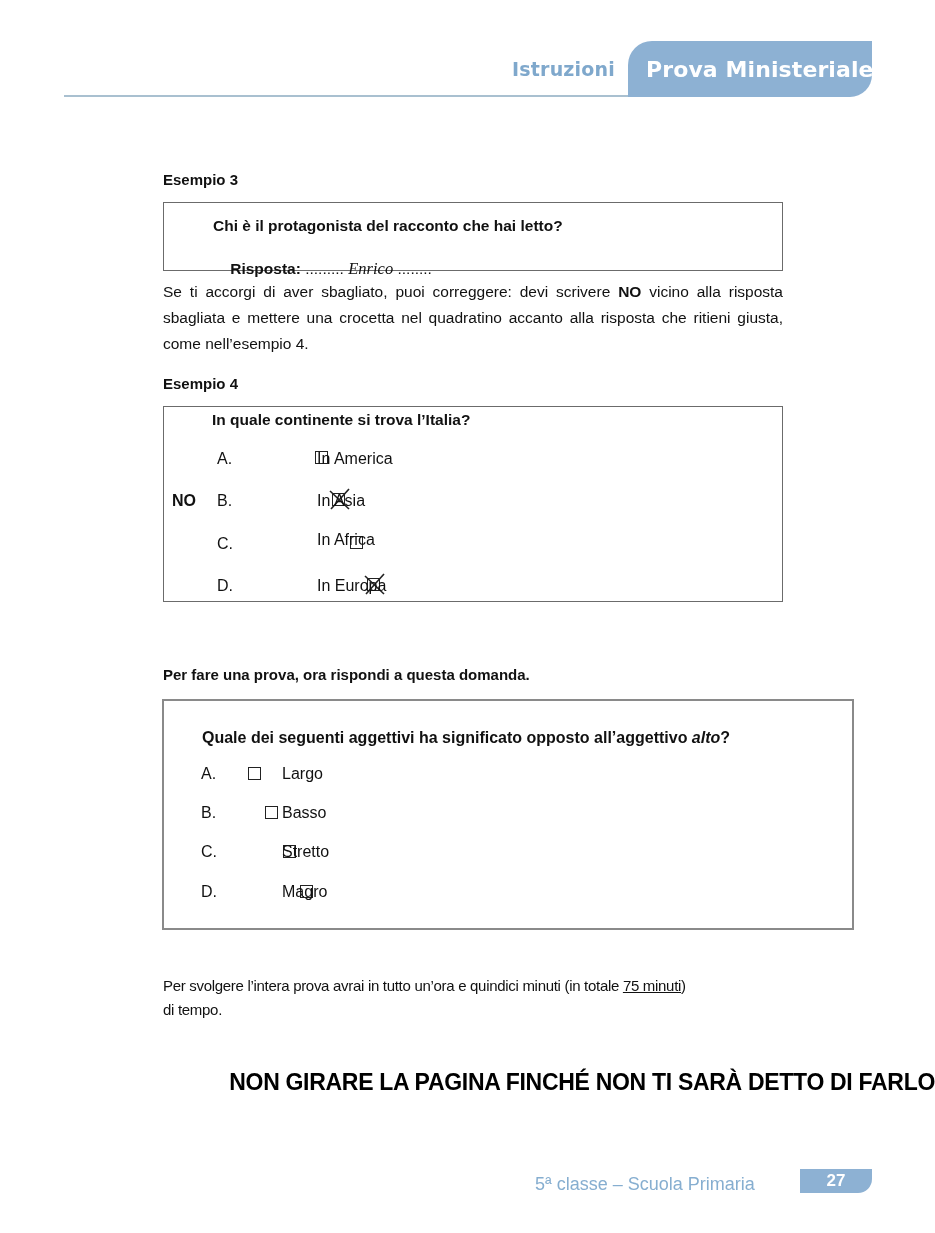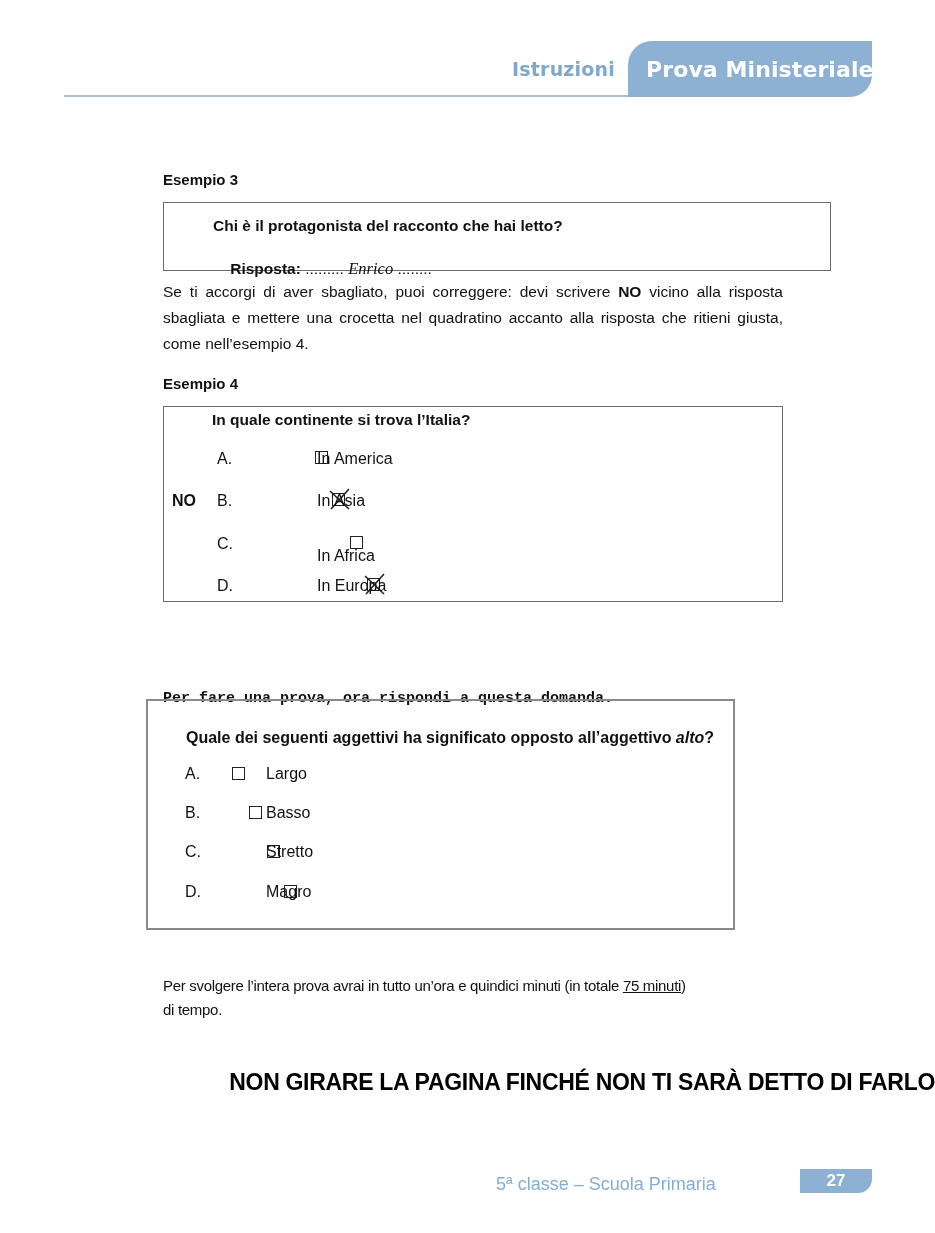--- a/index.html
+++ b/index.html
@@ -23,34 +23,34 @@
 
     .checkbox { display: inline-block; width: 13px; height: 13px; border: 1.5px solid #222; box-sizing: border-box; position: relative; }
     .cross svg { position: absolute; left: -5px; top: -6px; }
 
     .row { position: absolute; font-size: 16px; }
     .u { text-decoration: underline; }
 
     .warning { left: 0; width: 935px; top: 1069px; text-align: right; font-weight: bold; font-size: 23px;
                letter-spacing: -0.3px; color: #000; }
 
-    .footer-text { left: 496px; top: 1174px; font-size: 18px; color: #86aed0; }
+    .footer-text { left: 535px; top: 1174px; font-size: 18px; color: #86aed0; }
     .footer-tab { left: 800px; top: 1169px; width: 72px; height: 24px; background: #8db1d3; border-radius: 0 0 14px 0; }
     .footer-num { left: 800px; top: 1171px; width: 72px; text-align: center; font-weight: bold; font-size: 17px; color: #ffffff; }
   </style>
 </head>
 <body>
 
 <div class="abs header-line"></div>
 <div class="abs header-light">Istruzioni</div>
 <div class="abs header-tab"></div>
 <div class="abs header-tab-label">Prova Ministeriale</div>
 
 <div class="abs label-b" style="left:163px; top:171px;">Esempio 3</div>
-<div class="abs box" style="left:163px; top:202px; width:668px; height:69px;">
+<div class="abs box" style="left:163px; top:202px; width:620px; height:69px;">
   <div class="abs label-b" style="left:49px; top:14px; font-size:15.5px;">Chi è il protagonista del racconto che hai letto?</div>
   <div class="abs" style="left:49px; top:38px; font-size:15.5px; white-space:pre;">
     <span style="font-weight:bold;">Risposta:</span><span> ......... </span><span style="font-family:'Liberation Serif', serif; font-style:italic; font-size:16.5px;">Enrico</span><span> ........</span>
   </div>
 </div>
 
 <div class="abs body-txt" style="left:163px; top:279px; width:620px; text-align:justify; text-align-last:left;">
   <span>Se ti accorgi di aver sbagliato, puoi correggere: devi scrivere </span><b>NO</b><span> vicino alla risposta sbagliata e mettere una crocetta nel quadratino accanto alla risposta che ritieni giusta, come nell’esempio 4.</span>
 </div>
 
@@ -69,34 +69,34 @@
   <span class="abs checkbox cross" style="left:107px; top:85px;">
     <svg width="24" height="24" viewBox="0 0 24 24">
         <line x1="2" y1="3" x2="21" y2="21" stroke="#222" stroke-width="1.6"></line>
         <line x1="21" y1="1" x2="3" y2="21" stroke="#222" stroke-width="1.6"></line>
       </svg>
   </span>
   <div class="row" style="left:153px; top:85px;">In Asia</div>
 
   <div class="row" style="left:53px; top:128px;">C.</div>
   <span class="abs checkbox" style="left:107px; top:128px;"></span>
-  <div class="row" style="left:153px; top:140px;">In Africa</div>
+  <div class="row" style="left:153px; top:124px;">In Africa</div>
 
   <div class="row" style="left:53px; top:170px;">D.</div>
   <span class="abs checkbox cross" style="left:107px; top:170px;">
     <svg width="24" height="24" viewBox="0 0 24 24">
         <line x1="2" y1="3" x2="21" y2="21" stroke="#222" stroke-width="1.6"></line>
         <line x1="21" y1="1" x2="3" y2="21" stroke="#222" stroke-width="1.6"></line>
       </svg>
   </span>
   <div class="row" style="left:153px; top:170px;">In Europa</div>
 </div>
 
-<div class="abs label-b" style="left:163px; top:690px;font-family:Liberation Mono, monospace;">Per fare una prova, ora rispondi a questa domanda.</div>
-<div class="abs box-thick" style="left:146px; top:699px; width:589px; height:231px;">
+<div class="abs label-b" style="left:163px; top:666px;">Per fare una prova, ora rispondi a questa domanda.</div>
+<div class="abs box-thick" style="left:162px; top:699px; width:692px; height:231px;">
   <div class="abs label-b" style="left:38px; top:28px; font-size:16px;">
     <span>Quale dei seguenti aggettivi ha significato opposto all’aggettivo </span><i>alto</i><span>?</span>
   </div>
 
   <div class="row" style="left:37px; top:64px;">A.</div>
   <span class="abs checkbox" style="left:84px; top:65px;"></span>
   <div class="row" style="left:118px; top:64px;">Largo</div>
 
   <div class="row" style="left:37px; top:103px;">B.</div>
   <span class="abs checkbox" style="left:84px; top:104px;"></span>

